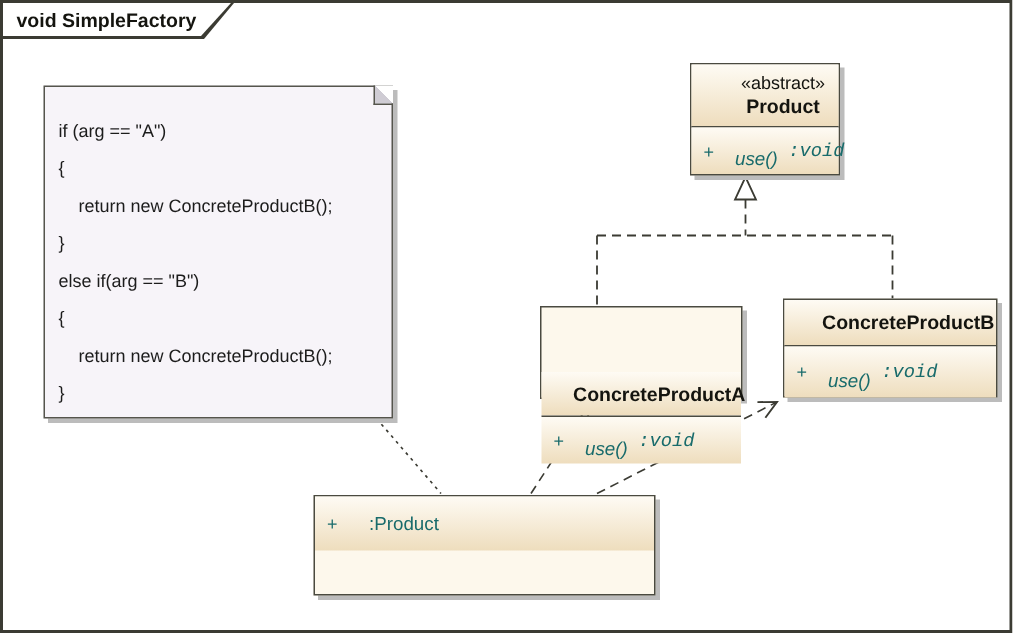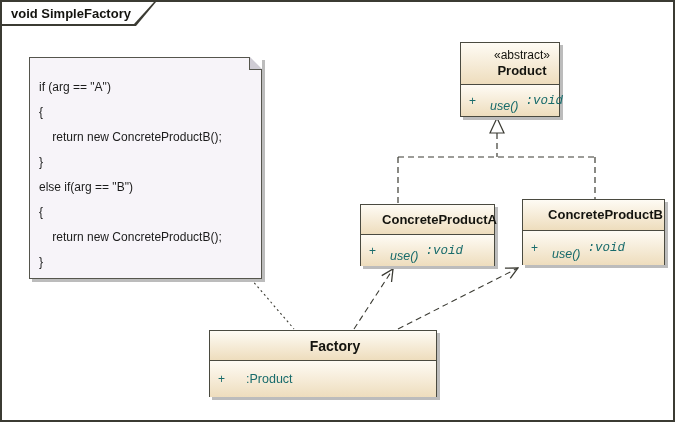--- a/index.html
+++ b/index.html
@@ -114,21 +114,21 @@
       <div class="cls-name">Product</div>
     </div>
     <div class="cls-ops" style="height:31px;">
       <span class="op-vis">+</span>
       <span class="op-sig abstract">use()</span>
       <span class="op-type abstract">:void</span>
     </div>
   </div>
 
   <div class="uml-class" style="left:358px;top:202px;width:135px;height:62px;">
-    <div class="cls-title" style="height:30px;">
+    <div class="cls-title" style="height:30px;margin-top:43px;">
       <div class="cls-name">ConcreteProductA</div>
     </div>
     <div class="cls-ops" style="height:31px;">
       <span class="op-vis">+</span>
       <span class="op-sig abstract">use()</span>
       <span class="op-type abstract">:void</span>
     </div>
   </div>
 
   <div class="uml-class" style="left:520px;top:197px;width:143px;height:66px;">
@@ -136,22 +136,19 @@
       <div class="cls-name">ConcreteProductB</div>
     </div>
     <div class="cls-ops" style="height:34px;">
       <span class="op-vis">+</span>
       <span class="op-sig abstract">use()</span>
       <span class="op-type abstract">:void</span>
     </div>
   </div>
 
   <div class="uml-class" style="left:207px;top:328px;width:228px;height:67px;">
-    <div class="cls-title" style="height:30px;">
-      <div class="cls-name" style="font-size:14px;">Factory</div>
-    </div>
     <div class="cls-ops" style="height:36px;">
       <span class="op-vis">+</span>
       <span class="op-type">:Product</span>
     </div>
   </div>
 
 </div>
 
 </body></html>

